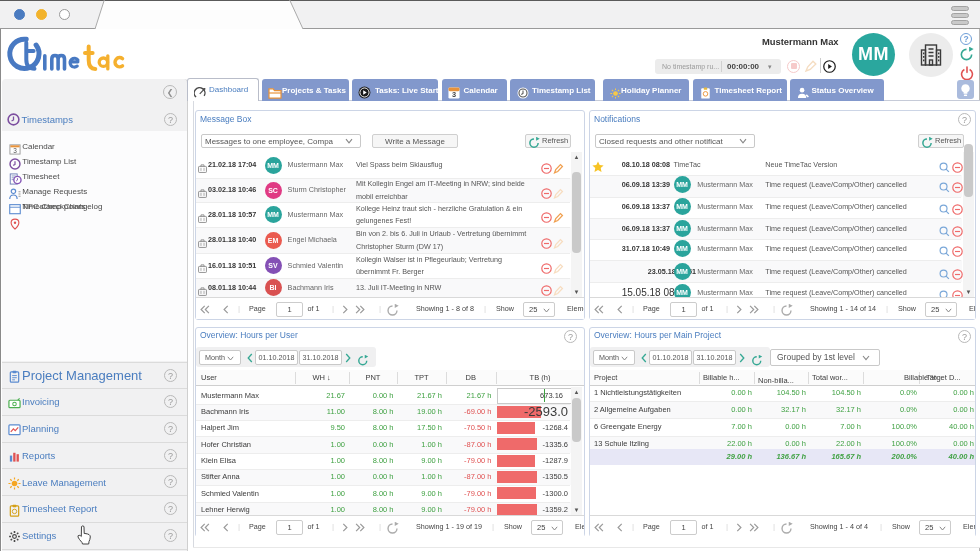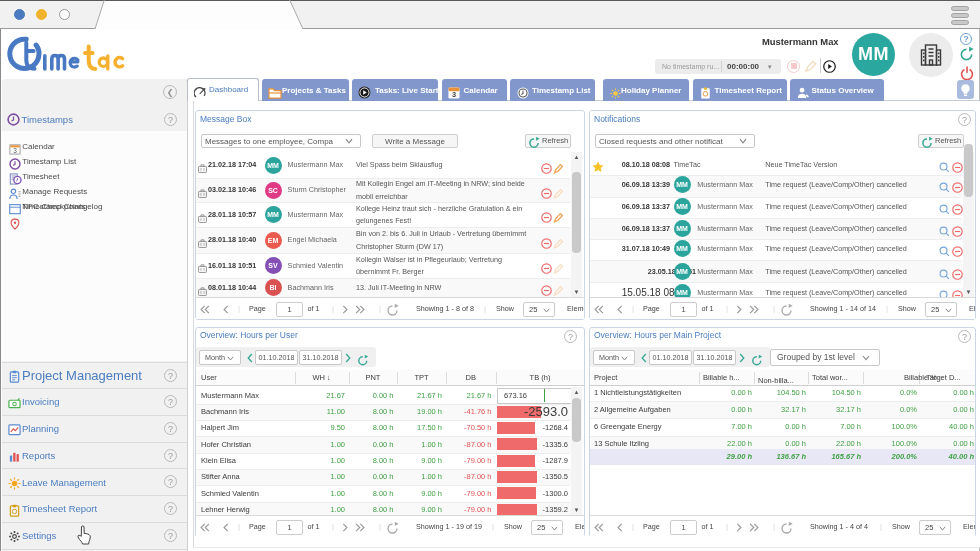--- a/index.html
+++ b/index.html
@@ -582,29 +582,29 @@
 <div class="abs" style="left:352.9px; top:373.2px; width:40px; text-align:center; font-size:7.5px; line-height:9.5px; color:#3b3b3b; z-index:3;">PNT</div>
 <div class="abs" style="left:401.5px; top:373.2px; width:40px; text-align:center; font-size:7.5px; line-height:9.5px; color:#3b3b3b; z-index:3;">TPT</div>
 <div class="abs" style="left:450.8px; top:373.2px; width:40px; text-align:center; font-size:7.5px; line-height:9.5px; color:#3b3b3b; z-index:3;">DB</div>
 <div class="abs" style="left:520.0px; top:373.2px; width:40px; text-align:center; font-size:7.5px; line-height:9.5px; color:#3b3b3b; z-index:3;">TB (h)</div>
 <div class="abs" style="left:201px; top:390.8px; font-size:7.5px; line-height:9.5px; color:#3b3b3b; z-index:2;">Mustermann Max</div>
 <div class="abs" style="left:295px; top:390.8px; width:50px; text-align:right; font-size:7.5px; line-height:9.5px; color:#3fa142; z-index:2;">21.67</div>
 <div class="abs" style="left:343.5px; top:390.8px; width:50px; text-align:right; font-size:7.5px; line-height:9.5px; color:#3fa142; z-index:2;">0.00 h</div>
 <div class="abs" style="left:392px; top:390.8px; width:50px; text-align:right; font-size:7.5px; line-height:9.5px; color:#3fa142; z-index:2;">21.67 h</div>
 <div class="abs" style="left:441.5px; top:390.8px; width:50px; text-align:right; font-size:7.5px; line-height:9.5px; color:#3fa142; z-index:2;">21.67 h</div>
 <div class="abs" style="left:496.5px; top:387.54999999999995px; width:81.5px; height:16px; background:#fff; border:1px solid #c9c9c9; z-index:2;"></div>
-<div class="abs" style="left:499px; top:390.8px; width:28px; text-align:right; font-size:7.5px; line-height:9.5px; color:#3b3b3b; z-index:3;">673.16</div>
+<div class="abs" style="left:499px; top:390.8px; width:64px; text-align:right; font-size:7.5px; line-height:9.5px; color:#3b3b3b; z-index:3;">673.16</div>
 <div class="abs" style="left:543.5px; top:389.04999999999995px; width:1.5px; height:13px; background:#3fa142; z-index:3;"></div>
 <div class="gsep abs" style="left:196px; top:403.7px; width:374px; z-index:2;"></div>
 <div class="abs" style="left:196px; top:403.7px; width:375px; height:16.3px; background:#f9f9fa; z-index:1;"></div>
 <div class="abs" style="left:201px; top:407.1px; font-size:7.5px; line-height:9.5px; color:#3b3b3b; z-index:2;">Bachmann Iris</div>
 <div class="abs" style="left:295px; top:407.1px; width:50px; text-align:right; font-size:7.5px; line-height:9.5px; color:#3fa142; z-index:2;">11.00</div>
 <div class="abs" style="left:343.5px; top:407.1px; width:50px; text-align:right; font-size:7.5px; line-height:9.5px; color:#3fa142; z-index:2;">8.00 h</div>
 <div class="abs" style="left:392px; top:407.1px; width:50px; text-align:right; font-size:7.5px; line-height:9.5px; color:#3fa142; z-index:2;">19.00 h</div>
-<div class="abs" style="left:441.5px; top:407.1px; width:50px; text-align:right; font-size:7.5px; line-height:9.5px; color:#e05252; z-index:2;">-41.76 h</div>
+<div class="abs" style="left:441.5px; top:407.1px; width:50px; text-align:right; font-size:7.5px; line-height:9.5px; color:#e05252; z-index:2;">-69.00 h</div>
 <div class="bar abs" style="left:497px; top:405.84999999999997px; width:44px; height:12px; z-index:2;"></div>
 <div class="abs" style="left:524px; top:407.1px; width:44px; font-size:13px; line-height:9.5px; color:#3b3b3b; z-index:2;">-2593.0</div>
 <div class="gsep abs" style="left:196px; top:420.0px; width:374px; z-index:2;"></div>
 <div class="abs" style="left:201px; top:423.4px; font-size:7.5px; line-height:9.5px; color:#3b3b3b; z-index:2;">Halpert Jim</div>
 <div class="abs" style="left:295px; top:423.4px; width:50px; text-align:right; font-size:7.5px; line-height:9.5px; color:#3fa142; z-index:2;">9.50</div>
 <div class="abs" style="left:343.5px; top:423.4px; width:50px; text-align:right; font-size:7.5px; line-height:9.5px; color:#3fa142; z-index:2;">8.00 h</div>
 <div class="abs" style="left:392px; top:423.4px; width:50px; text-align:right; font-size:7.5px; line-height:9.5px; color:#3fa142; z-index:2;">17.50 h</div>
 <div class="abs" style="left:441.5px; top:423.4px; width:50px; text-align:right; font-size:7.5px; line-height:9.5px; color:#e05252; z-index:2;">-70.50 h</div>
 <div class="bar abs" style="left:497px; top:422.15px; width:38px; height:12px; z-index:2;"></div>
 <div class="abs" style="left:524px; top:423.4px; width:44px; text-align:right; font-size:7.5px; line-height:9.5px; color:#3b3b3b; z-index:2;">-1268.4</div>

